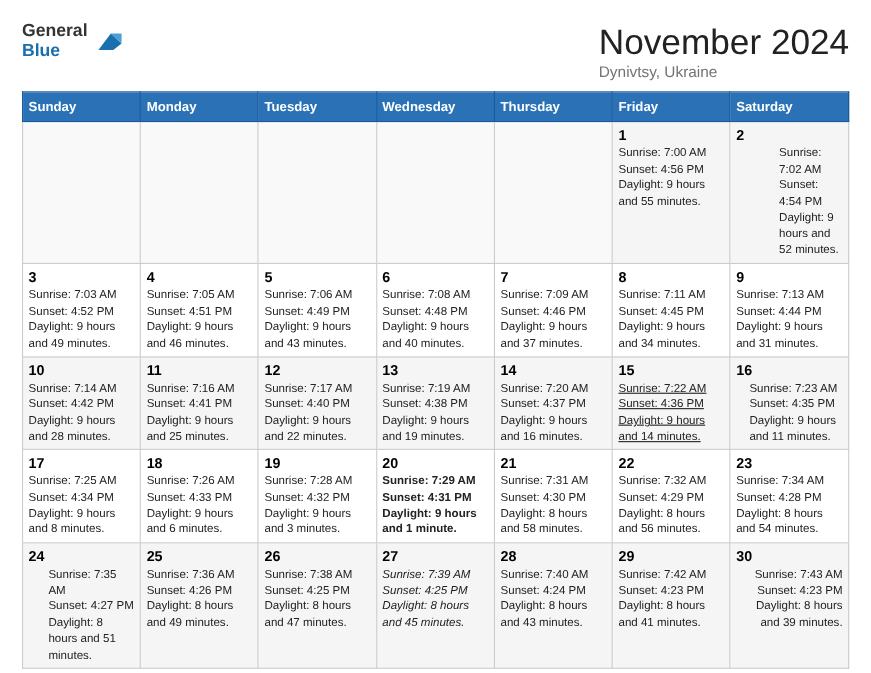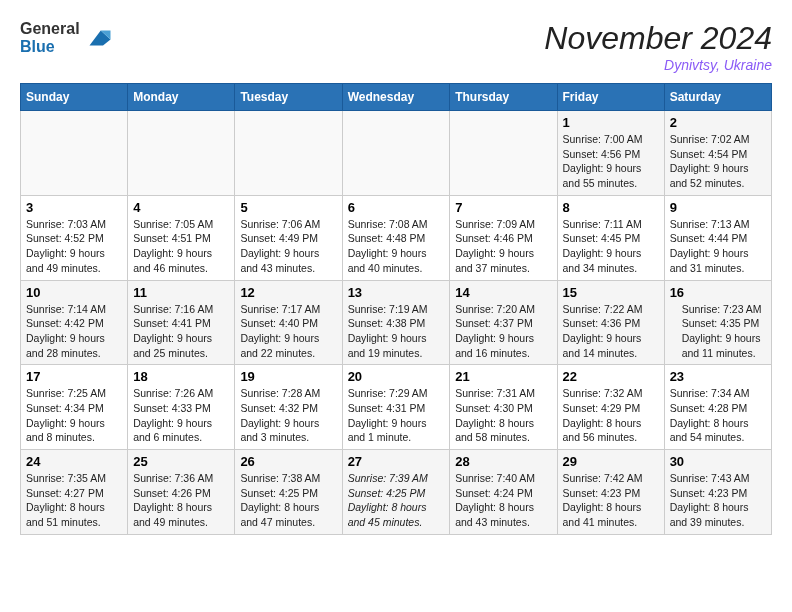--- a/index.html
+++ b/index.html
@@ -23,31 +23,30 @@
     .logo {
       display: flex;
       align-items: center;
     }
     .logo-icon {
       width: 30px;
       height: 30px;
       margin-left: 2px;
     }
     .title-block {
-      text-align: right;
-      font-style: italic;
+      text-align: left;
     }
     .month-title {
       font-size: 32px;
       font-weight: normal;
       color: #222;
     }
     .location {
       font-size: 14px;
-      color: #8b5cf6;
+      color: #737373;
     }
     .calendar {
       width: 100%;
       border-collapse: collapse;
       font-size: 11px;
       padding-left: 30px;
     }
     .calendar thead th {
       background: #2a72b5;
       color: #fff;
@@ -132,21 +131,21 @@
           <td class="empty-cell"></td>
           <td class="empty-cell"></td>
           <td>
             <span class="day-num">1</span>
             <div class="day-info" style="white-space: pre-line;">Sunrise: 7:00 AM
 Sunset: 4:56 PM
 Daylight: 9 hours and 55 minutes.</div>
           </td>
           <td>
             <span class="day-num">2</span>
-            <div class="day-info" style="white-space: pre-line;">Sunrise: 7:02 AM
+            <div class="day-info" style="white-space: pre-line; margin-left: 39px;">Sunrise: 7:02 AM
 Sunset: 4:54 PM
 Daylight: 9 hours and 52 minutes.</div>
           </td>
         </tr>
         <tr>
           <td>
             <span class="day-num">3</span>
             <div class="day-info" style="white-space: pre-line;">Sunrise: 7:03 AM
 Sunset: 4:52 PM
 Daylight: 9 hours and 49 minutes.</div>
@@ -214,21 +213,21 @@
 Daylight: 9 hours and 19 minutes.</div>
           </td>
           <td>
             <span class="day-num">14</span>
             <div class="day-info" style="white-space: pre-line;">Sunrise: 7:20 AM
 Sunset: 4:37 PM
 Daylight: 9 hours and 16 minutes.</div>
           </td>
           <td>
             <span class="day-num">15</span>
-            <div class="day-info" style="white-space: pre-line;">Sunrise: 7:22 AM
+            <div class="day-info" style="white-space: pre-line; text-decoration: underline;">Sunrise: 7:22 AM
 Sunset: 4:36 PM
 Daylight: 9 hours and 14 minutes.</div>
           </td>
           <td>
             <span class="day-num">16</span>
             <div class="day-info" style="white-space: pre-line; margin-left: 12px;">Sunrise: 7:23 AM
 Sunset: 4:35 PM
 Daylight: 9 hours and 11 minutes.</div>
           </td>
         </tr>
@@ -246,21 +245,21 @@
 Daylight: 9 hours and 6 minutes.</div>
           </td>
           <td>
             <span class="day-num">19</span>
             <div class="day-info" style="white-space: pre-line;">Sunrise: 7:28 AM
 Sunset: 4:32 PM
 Daylight: 9 hours and 3 minutes.</div>
           </td>
           <td>
             <span class="day-num">20</span>
-            <div class="day-info" style="white-space: pre-line;">Sunrise: 7:29 AM
+            <div class="day-info" style="white-space: pre-line; font-weight: bold;">Sunrise: 7:29 AM
 Sunset: 4:31 PM
 Daylight: 9 hours and 1 minute.</div>
           </td>
           <td>
             <span class="day-num">21</span>
             <div class="day-info" style="white-space: pre-line;">Sunrise: 7:31 AM
 Sunset: 4:30 PM
 Daylight: 8 hours and 58 minutes.</div>
           </td>
           <td>
@@ -272,21 +271,21 @@
           <td>
             <span class="day-num">23</span>
             <div class="day-info" style="white-space: pre-line;">Sunrise: 7:34 AM
 Sunset: 4:28 PM
 Daylight: 8 hours and 54 minutes.</div>
           </td>
         </tr>
         <tr>
           <td>
             <span class="day-num">24</span>
-            <div class="day-info" style="white-space: pre-line;">Sunrise: 7:35 AM
+            <div class="day-info" style="white-space: pre-line; margin-left: 18px;">Sunrise: 7:35 AM
 Sunset: 4:27 PM
 Daylight: 8 hours and 51 minutes.</div>
           </td>
           <td>
             <span class="day-num">25</span>
             <div class="day-info" style="white-space: pre-line;">Sunrise: 7:36 AM
 Sunset: 4:26 PM
 Daylight: 8 hours and 49 minutes.</div>
           </td>
           <td>
@@ -308,20 +307,20 @@
 Daylight: 8 hours and 43 minutes.</div>
           </td>
           <td>
             <span class="day-num">29</span>
             <div class="day-info" style="white-space: pre-line;">Sunrise: 7:42 AM
 Sunset: 4:23 PM
 Daylight: 8 hours and 41 minutes.</div>
           </td>
           <td>
             <span class="day-num">30</span>
-            <div class="day-info" style="white-space: pre-line;">Sunrise: 7:43 AM
+            <div class="day-info" style="white-space: pre-line; text-align: right;">Sunrise: 7:43 AM
 Sunset: 4:23 PM
 Daylight: 8 hours and 39 minutes.</div>
           </td>
         </tr>
       </tbody>
   </table>
 </div>
 
 </body></html>

